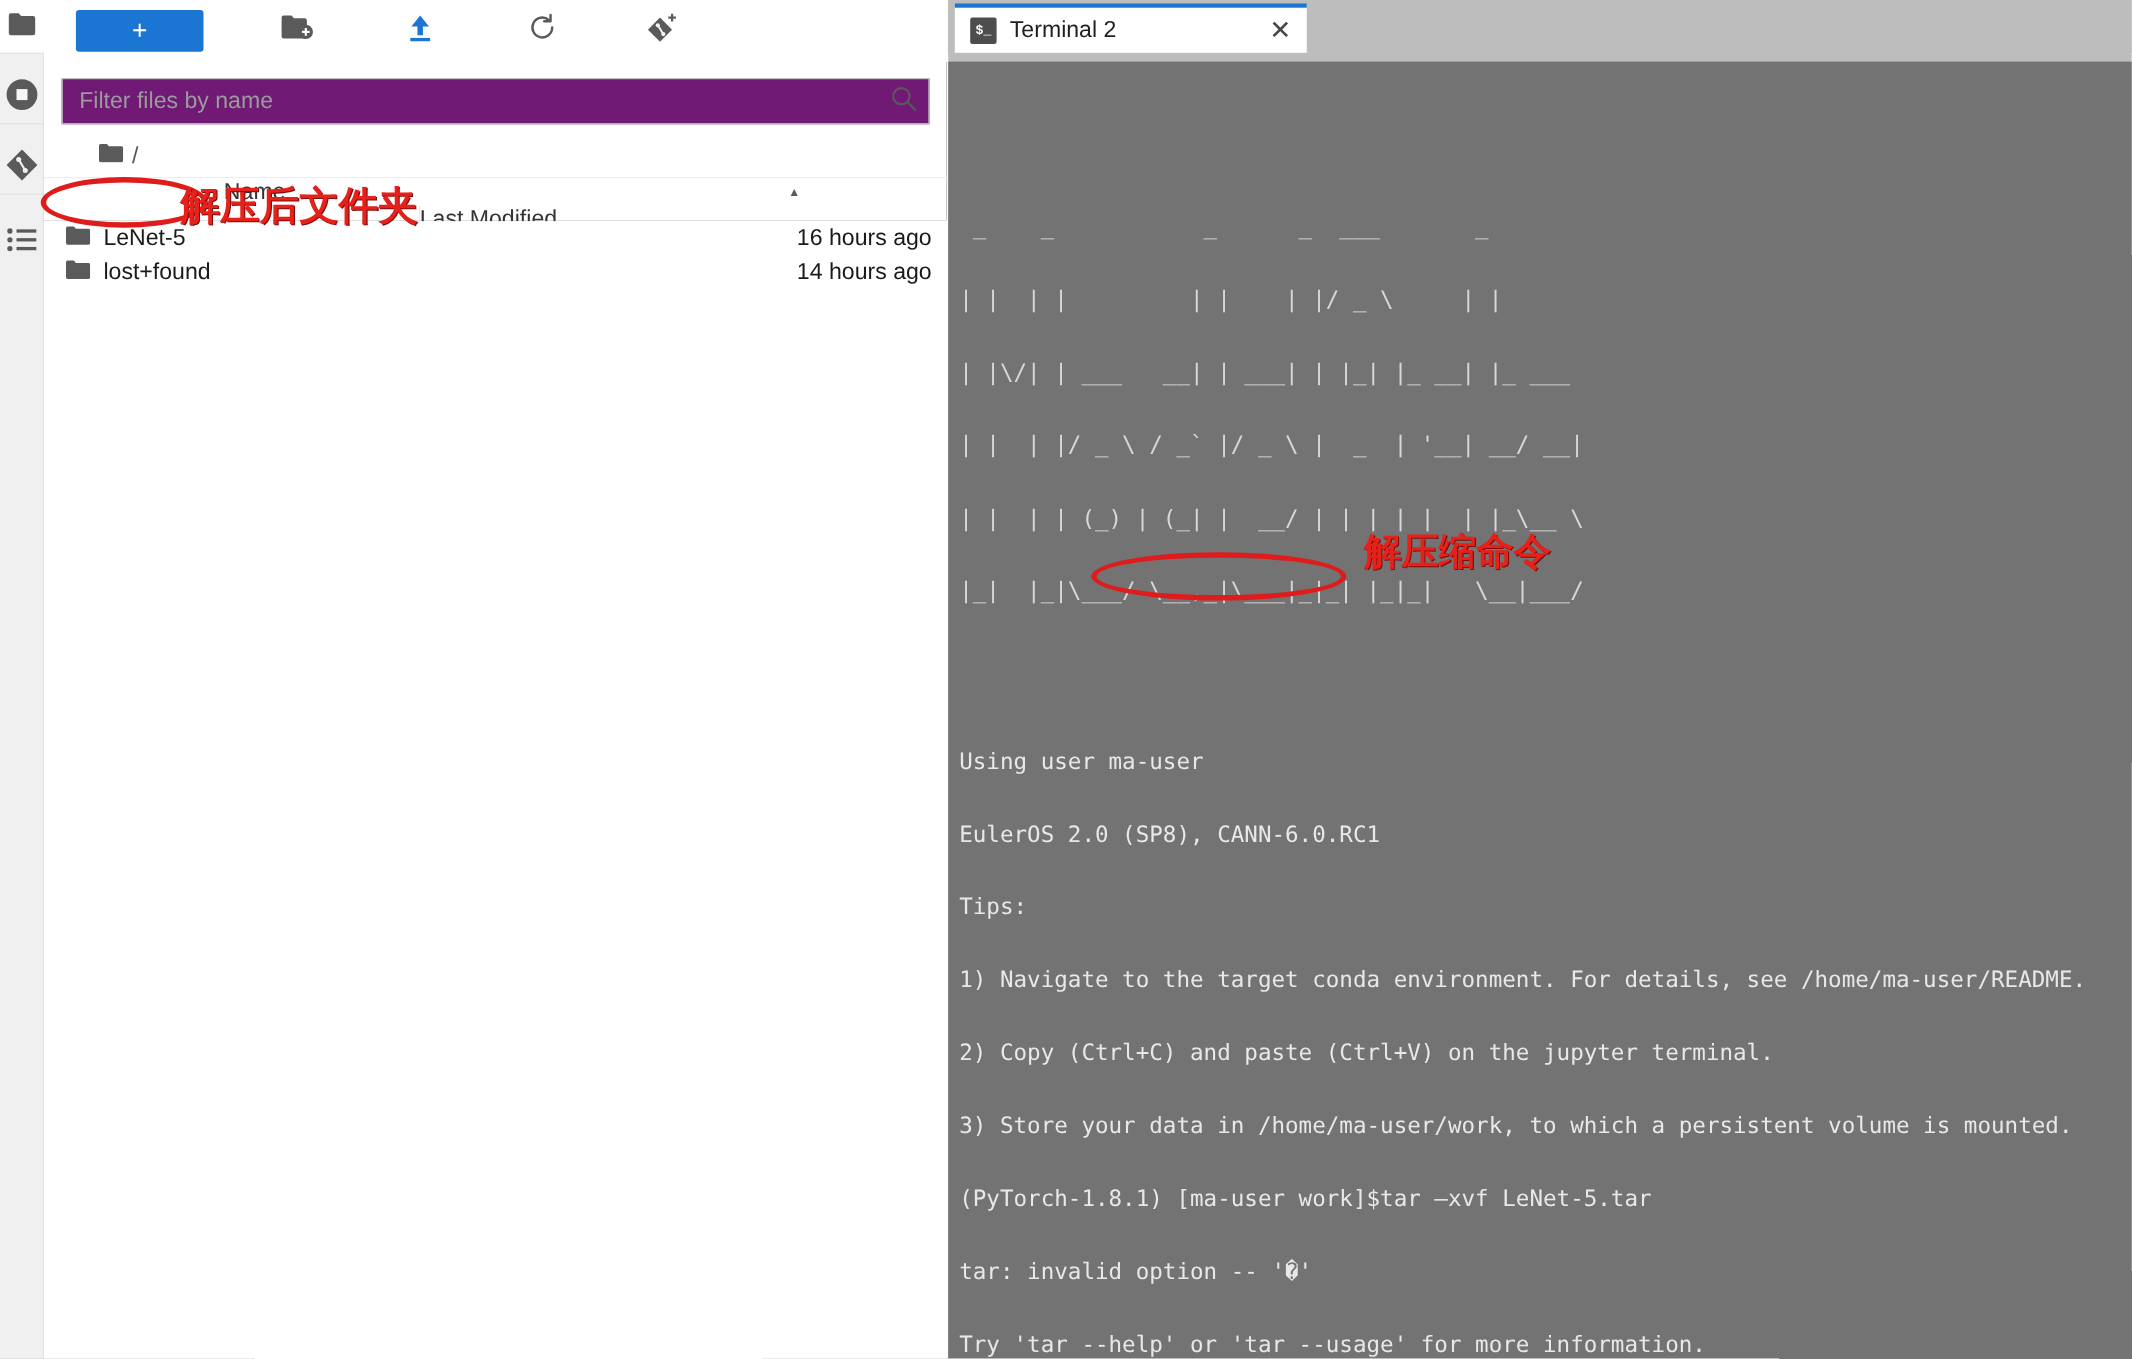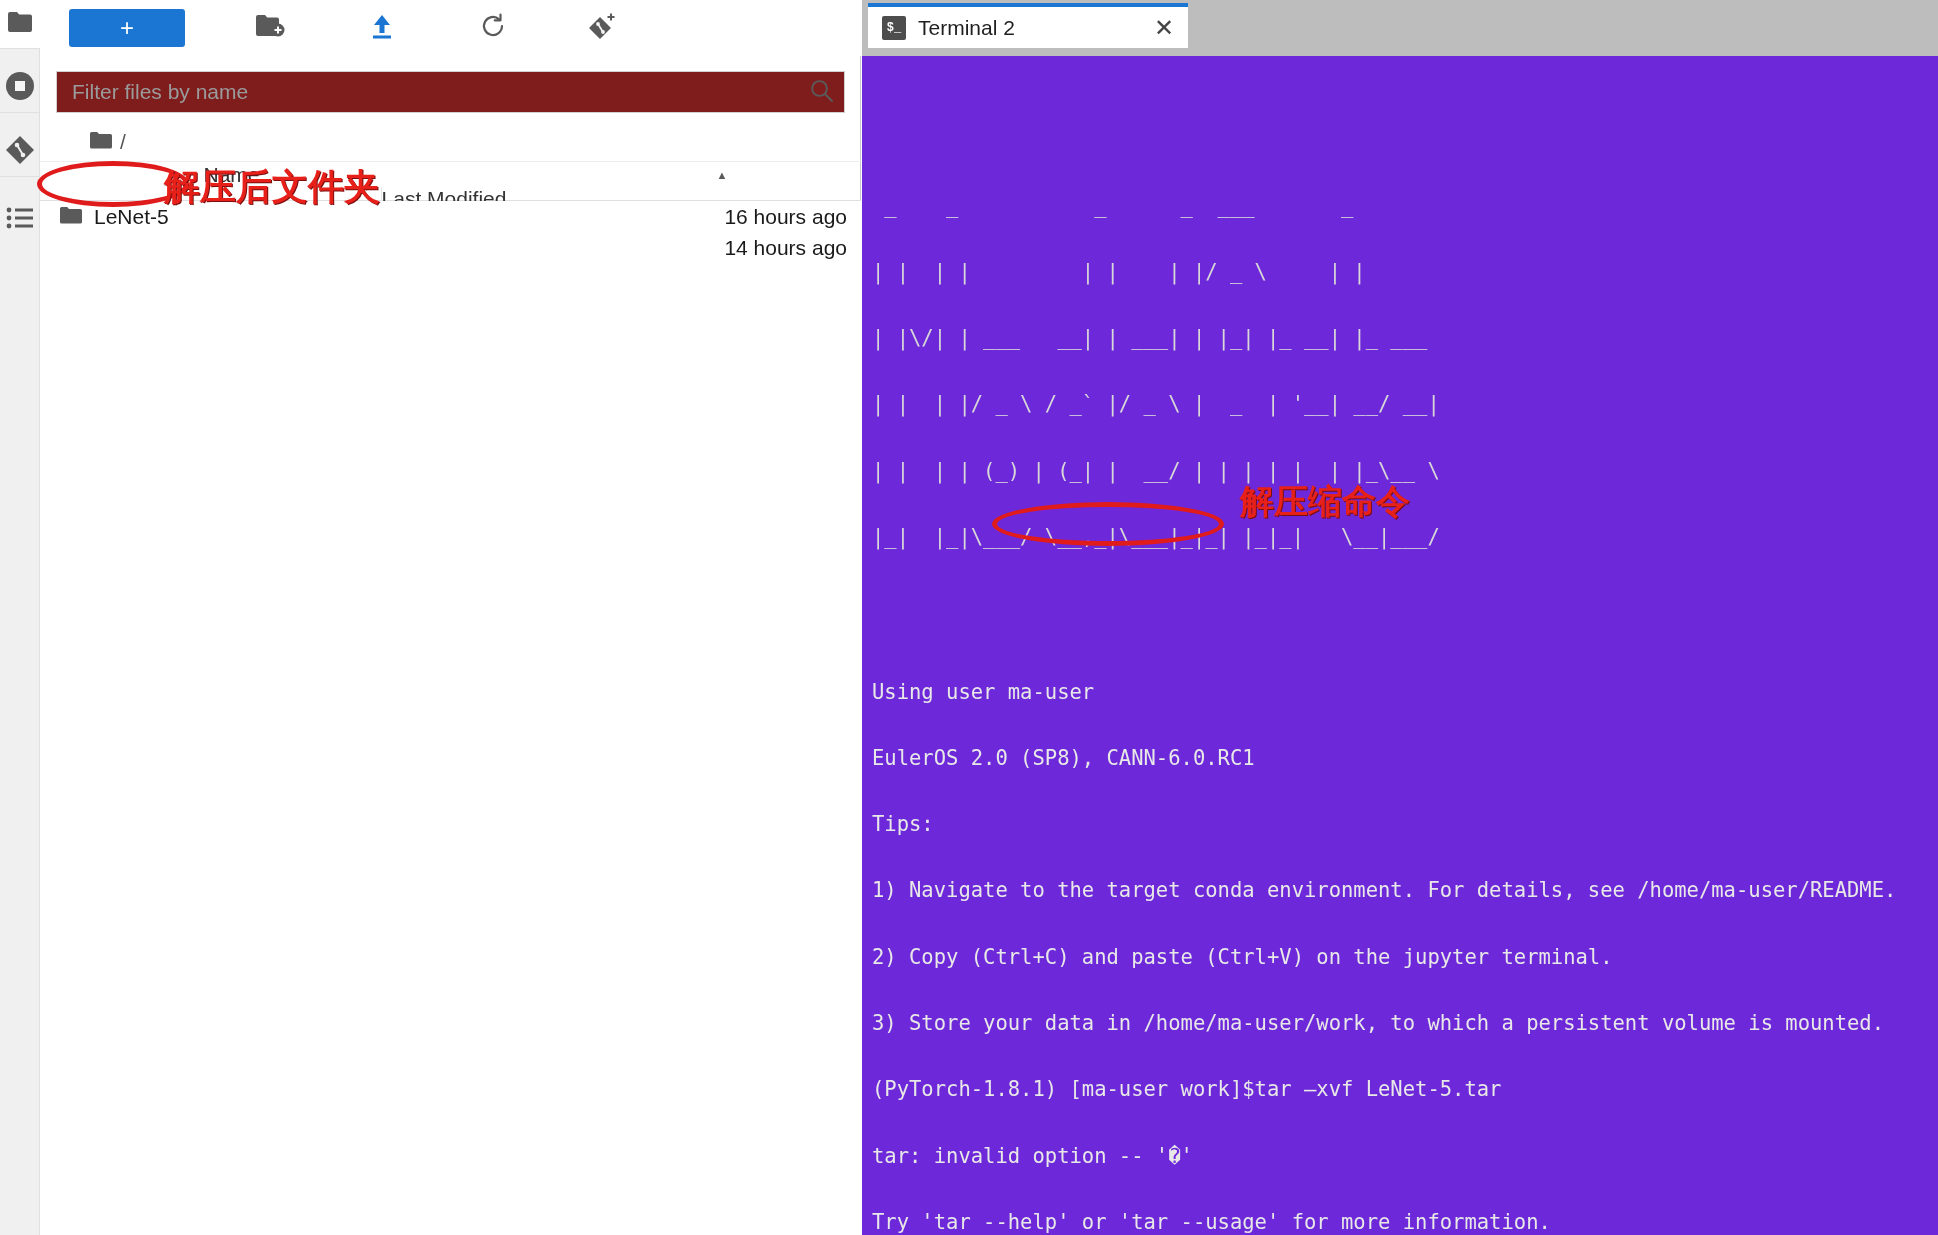--- a/index.html
+++ b/index.html
@@ -36,21 +36,21 @@
   .tb-slot { height: 56px; display: flex; align-items: center; justify-content: center; }
   .new-launcher-btn {
     width: 116px; height: 38px; background: #1a76d2; border-radius: 3px;
     display: flex; align-items: center; justify-content: center;
     color: #fff; font-size: 24px; font-weight: 300; line-height: 1; cursor: pointer;
   }
   .icon-btn { width: 56px; height: 56px; display: flex; align-items: center; justify-content: center; cursor: pointer; }
 
   .fb-filter-wrap { position: absolute; left: 16px; top: 71px; width: 789px; height: 42px; }
   .fb-filter {
-    width: 789px; height: 42px; border: 1px solid #d0d0d0; background: #7f1d1d;
+    width: 789px; height: 42px; border: 1px solid #d0d0d0; background: #701a75;
     display: flex; align-items: center; padding: 0 10px 0 15px;
   }
   .fb-filter input {
     flex: 1; border: 0; outline: 0; font-size: 21px; color: #9b9b9b;
     font-family: "Liberation Sans", sans-serif; background: transparent;
   }
   .fb-filter input::placeholder { color: #9b9b9b; }
 
   .fb-breadcrumb {
     position: absolute; left: 0; top: 122px; width: 821px; height: 40px;
@@ -99,21 +99,21 @@
     width: 24px; height: 24px; background: #4d4d4d; border-radius: 2px;
     color: #fff; font-size: 12px; font-weight: bold;
     display: flex; align-items: center; justify-content: center;
     font-family: "Liberation Mono", monospace;
   }
   .term-tab-label { margin-left: 12px; font-size: 21px; color: #1f1f1f; }
   .term-tab-close { margin-left: auto; font-size: 24px; color: #454545; line-height: 1; cursor: pointer; }
 
   .term-body {
     position: absolute; left: 0; top: 56px; width: 1076px; height: 1179px;
-    background: #6d28d9; overflow: hidden;
+    background: #737373; overflow: hidden;
     font-family: "DejaVu Sans Mono", "Liberation Mono", monospace;
     font-size: 20.5px; line-height: 22.1px; color: #e8e8e8;
     padding: 6px 0 0 10px; white-space: pre;
   }
   .term-line { height: 22.1px; }
   .banner-line { color: #d8d8d8; }
 </style>
 </head>
 <body>
 
@@ -253,20 +253,28 @@
             <svg width="22" height="18" viewBox="0 0 22 18">
                 <path fill="#5a5a5a" d="M0 2.5a1.6 1.6 0 0 1 1.6-1.6h5.6L9 3h11.4A1.6 1.6 0 0 1 22 4.6V16a1.6 1.6 0 0 1-1.6 1.6H1.6A1.6 1.6 0 0 1 0 16z"></path>
               </svg>
           </span>
           <span>LeNet-5</span>
         </div>
         <div class="rmod">16 hours ago</div>
       </div>
 
       <div class="fb-row">
+        <div class="rname">
+          <span>
+            <svg width="22" height="18" viewBox="0 0 22 18">
+                <path fill="#5a5a5a" d="M0 2.5a1.6 1.6 0 0 1 1.6-1.6h5.6L9 3h11.4A1.6 1.6 0 0 1 22 4.6V16a1.6 1.6 0 0 1-1.6 1.6H1.6A1.6 1.6 0 0 1 0 16z"></path>
+              </svg>
+          </span>
+          <span>lost+found</span>
+        </div>
         <div class="rmod">14 hours ago</div>
       </div>
 
     </div>
 
     <div class="ann-ellipse" style="left:-3px; top:161px; width:152px; height:46px;"></div>
     <div class="ann-text" style="left:124px; top:163px; font-size:36px;">解压后文件夹</div>
   </div>
 
   <div class="term-panel">

